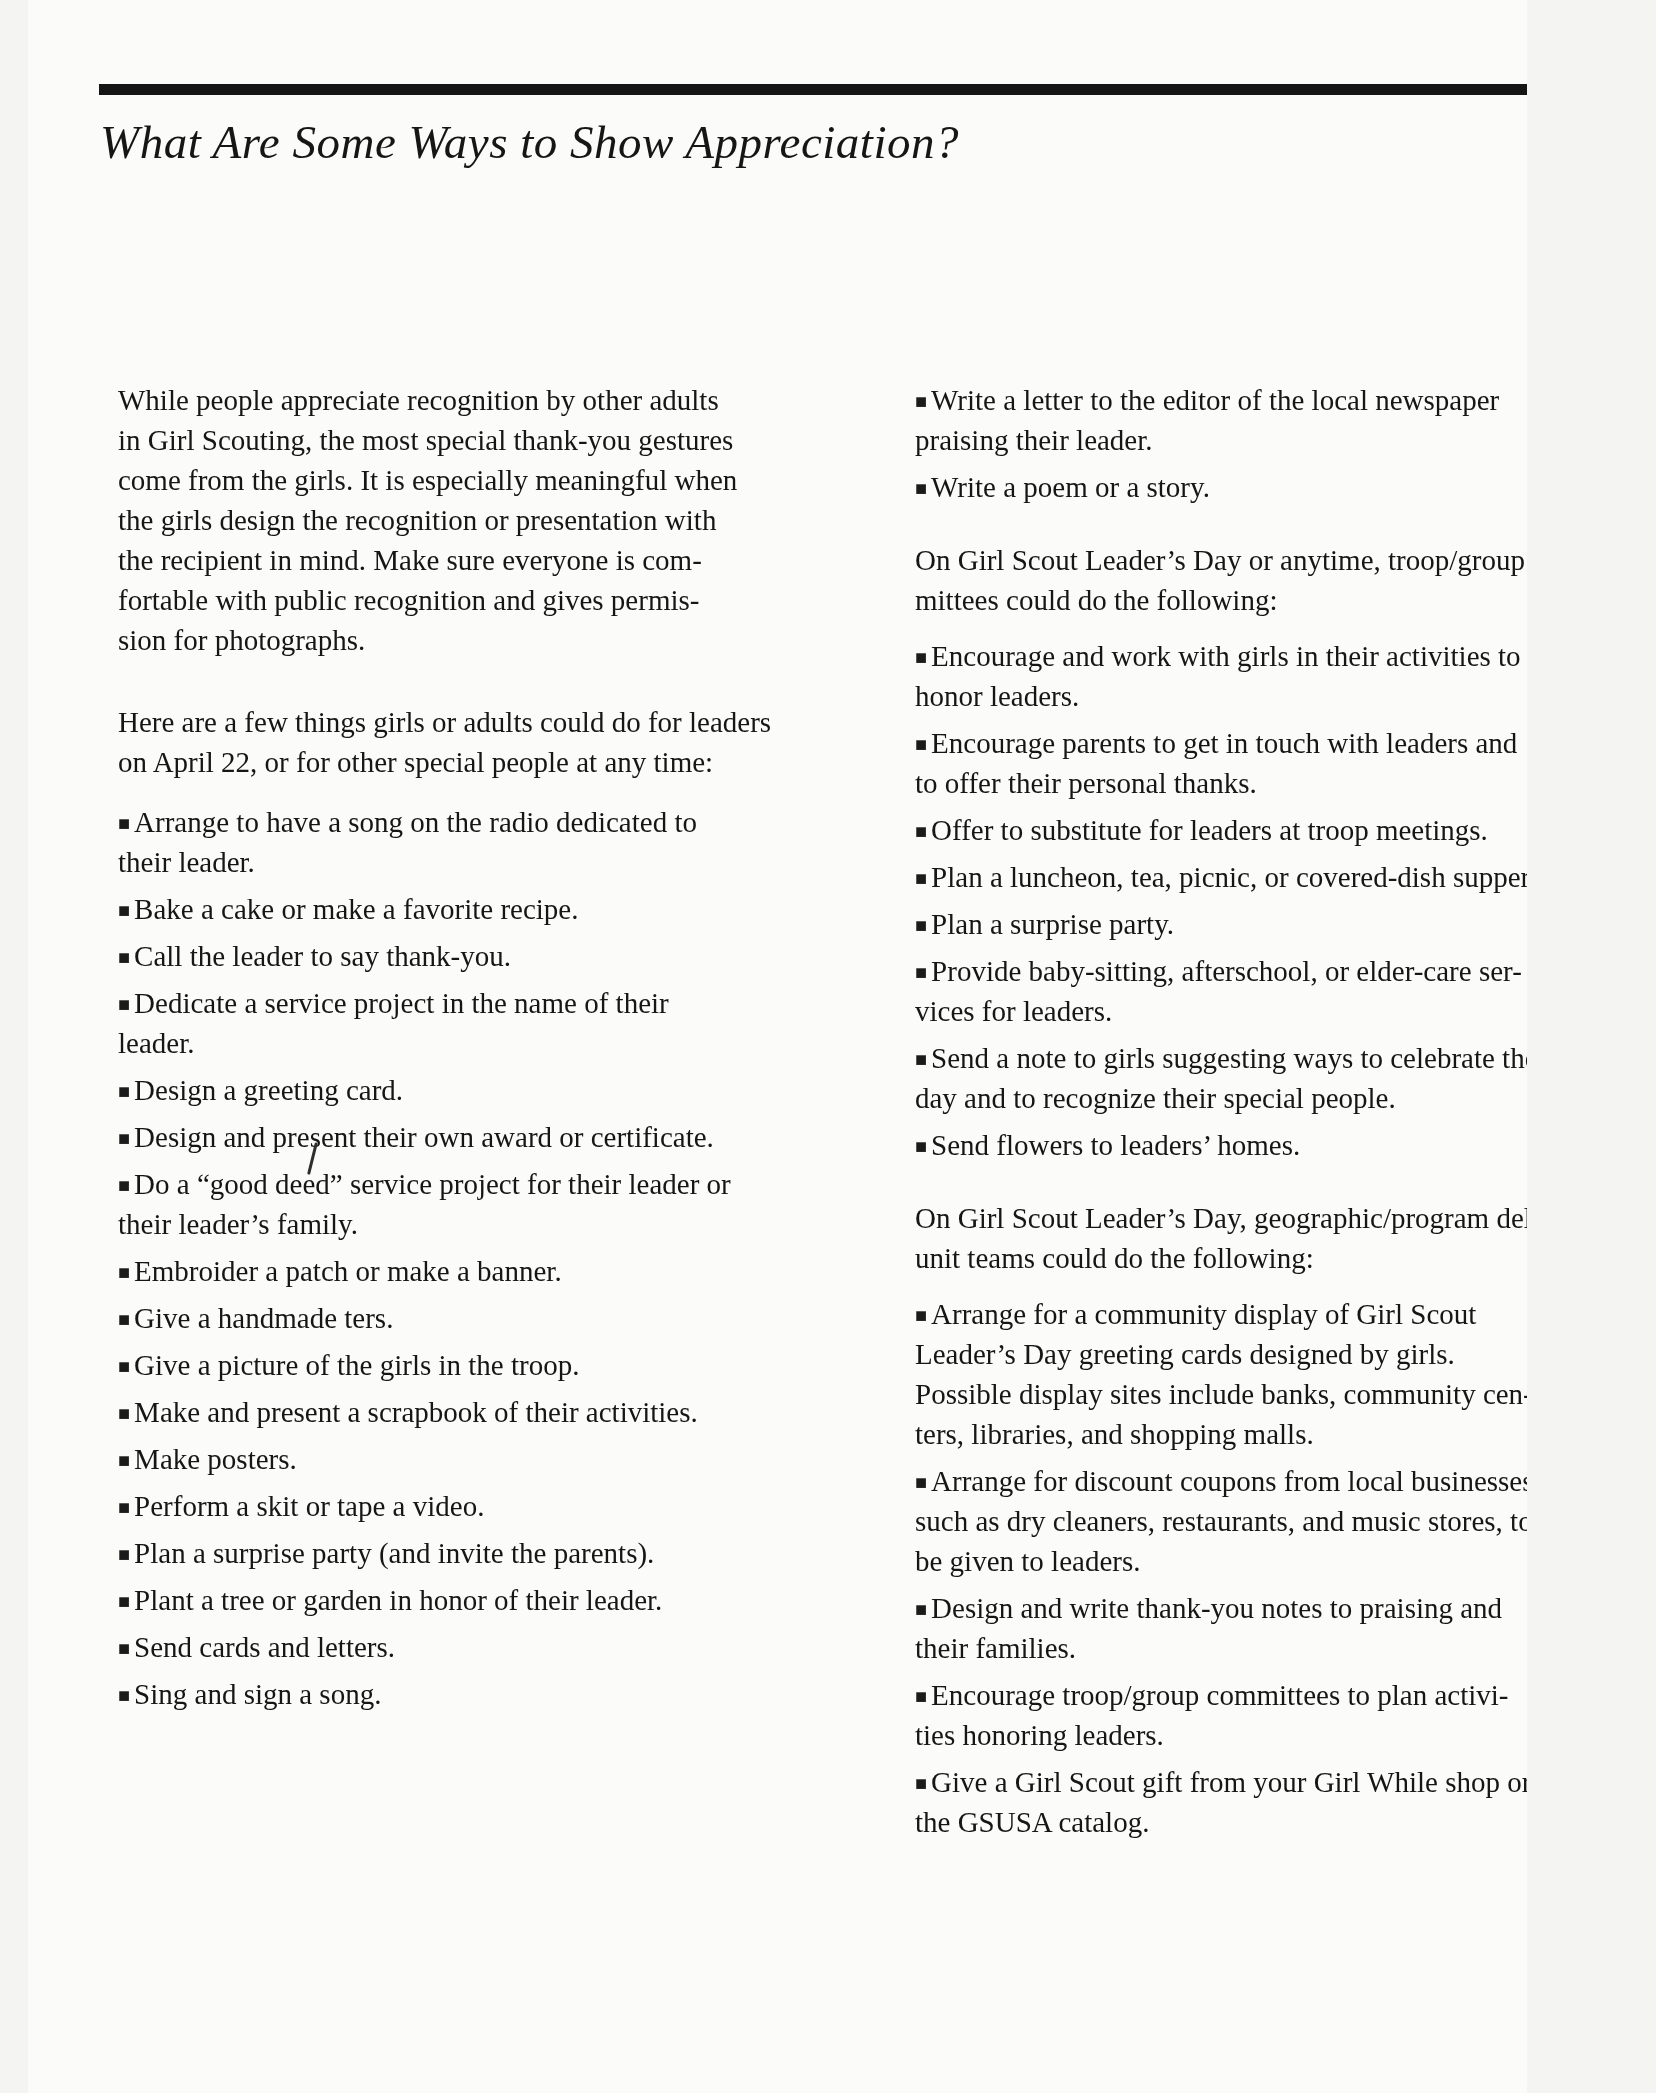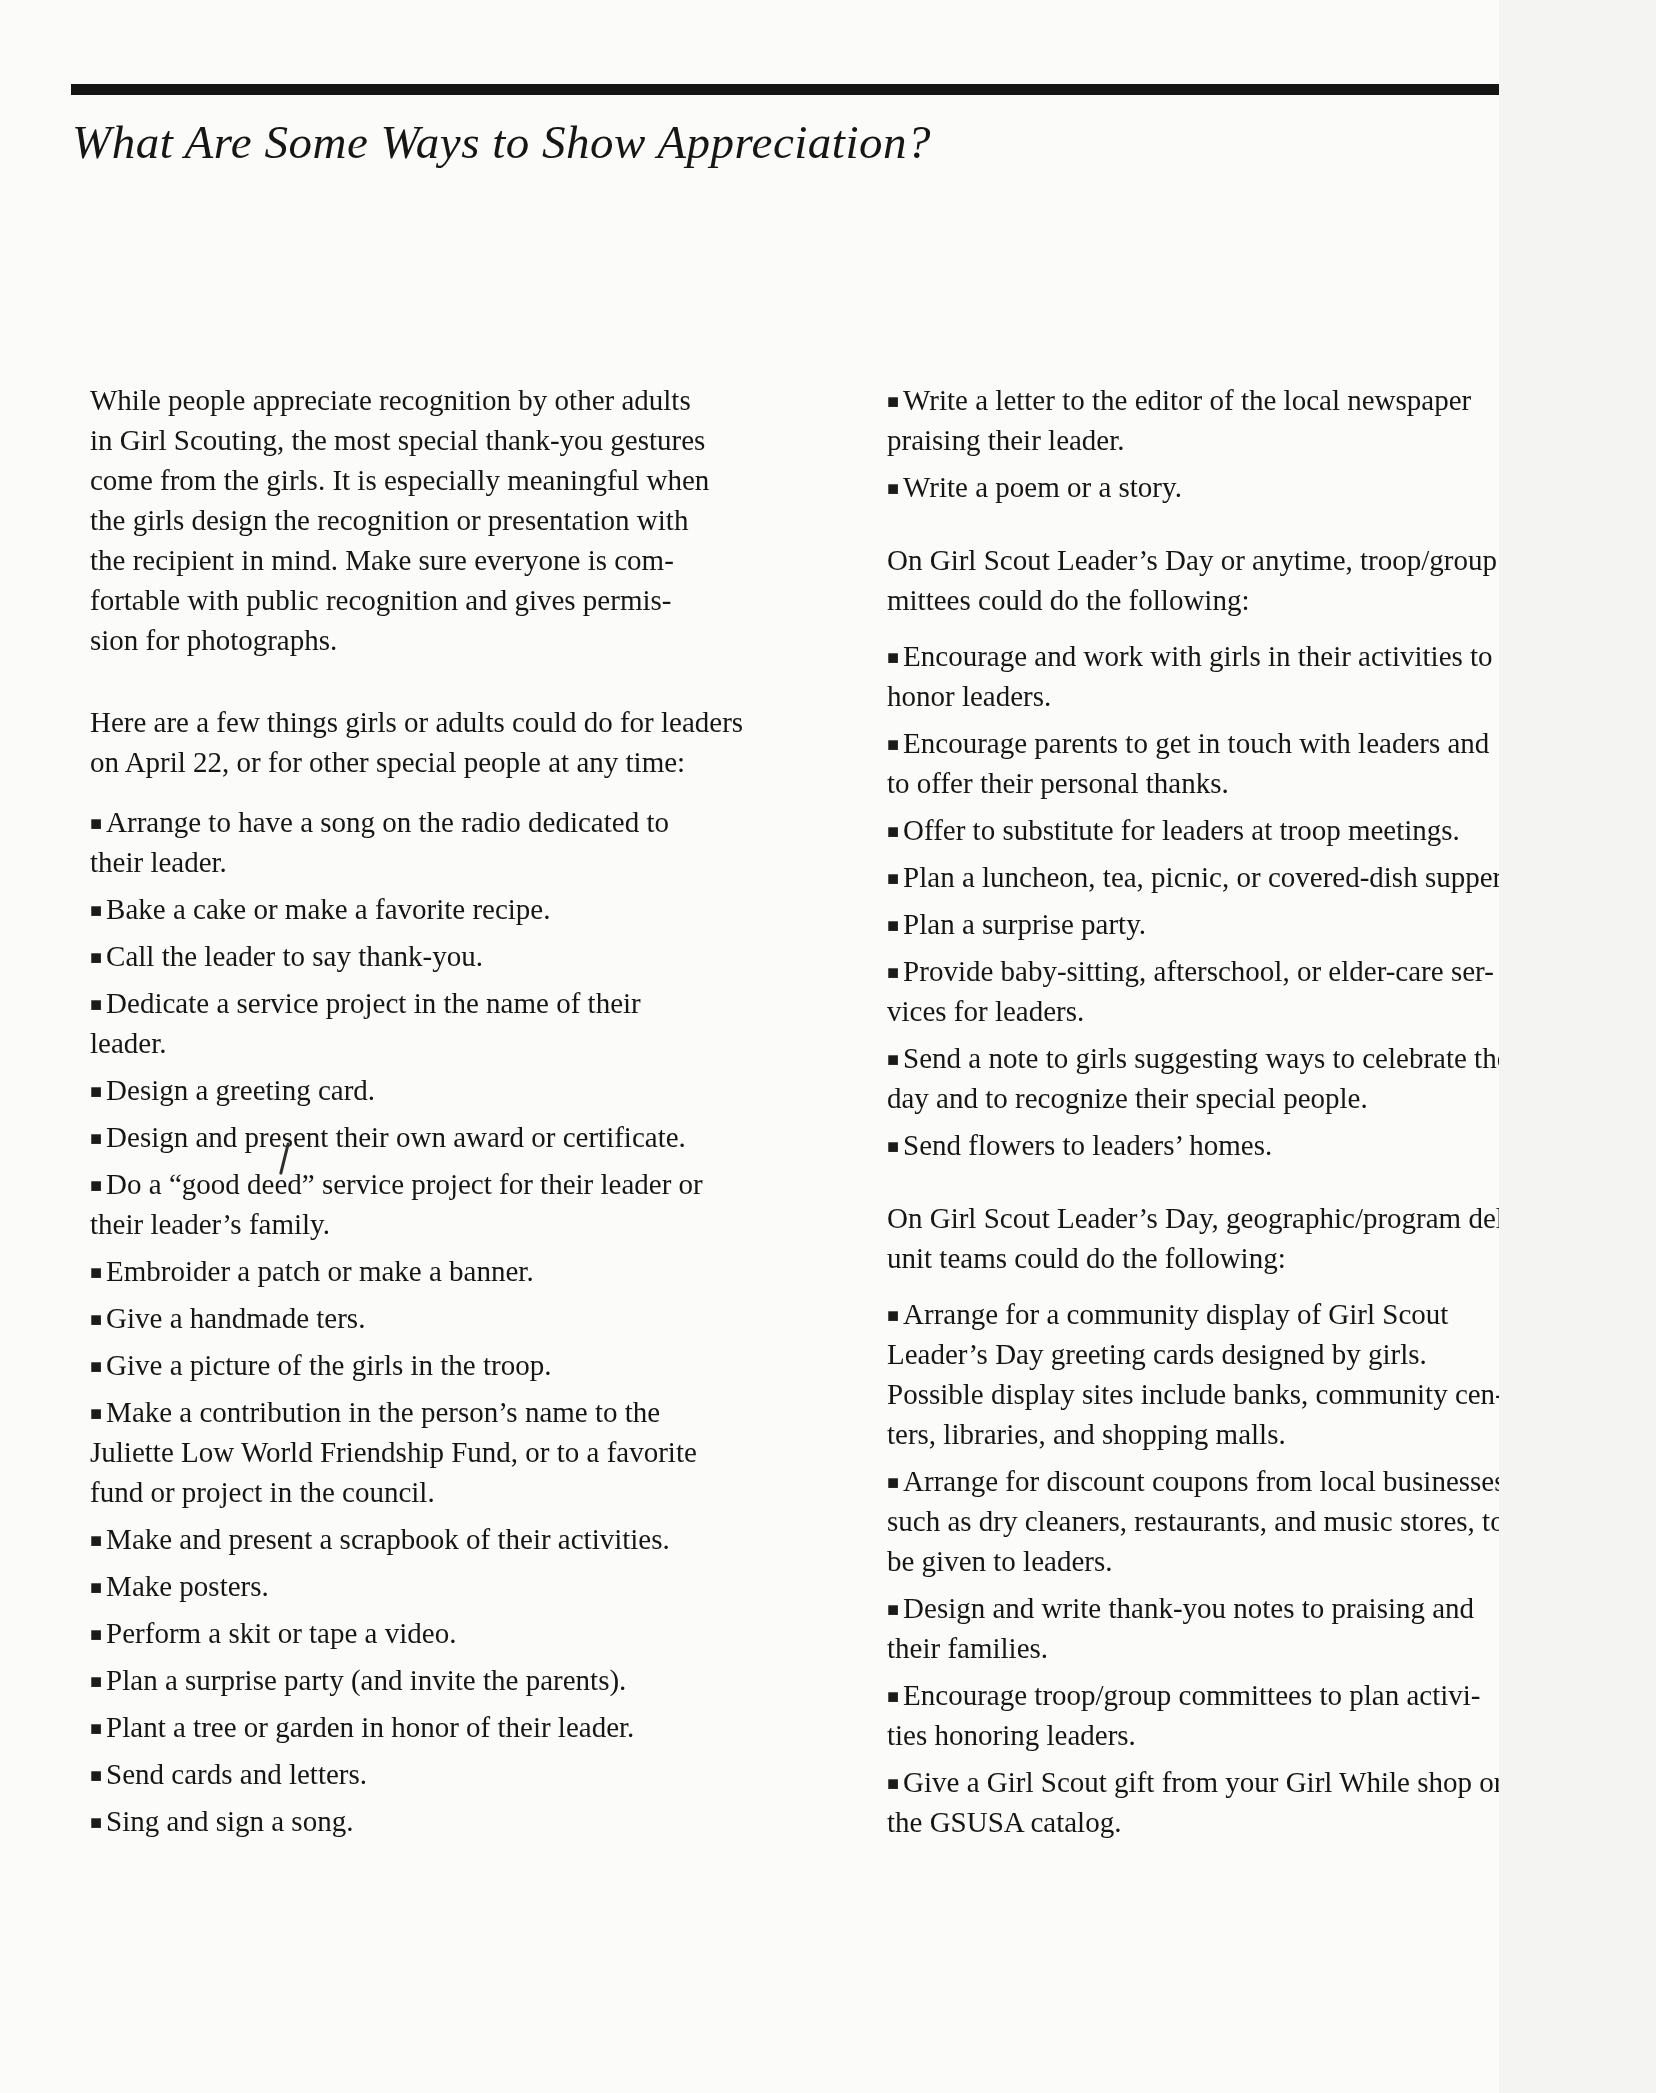--- a/index.html
+++ b/index.html
@@ -7,20 +7,21 @@
     width:1656px;height:2093px;
     background:#f4f4f2;
     font-family:"Liberation Serif", serif;
   }
   .page{
     position:relative;
     width:1499px;height:2093px;
     background:#fbfbf9;
     color:#161616;
     overflow:hidden;
+    margin-left:28px;
   }
   .top-rule{
     position:absolute;left:71px;top:84px;
     width:1489px;height:11px;
     background:#151515;
   }
   .title{
     position:absolute;left:72px;top:110px;
     margin:0;
     font-size:47px;line-height:64px;
@@ -93,23 +94,20 @@
       <li><span class="sq">■</span><span class="bt">Call the leader to say thank-you.</span></li>
       <li><span class="sq">■</span><span class="bt">Dedicate a service project in the name of their
 leader.</span></li>
       <li><span class="sq">■</span><span class="bt">Design a greeting card.</span></li>
       <li><span class="sq">■</span><span class="bt">Design and present their own award or certificate.</span></li>
       <li><span class="sq">■</span><span class="bt">Do a “good deed” service project for their leader or
 their leader’s family.</span></li>
       <li><span class="sq">■</span><span class="bt">Embroider a patch or make a banner.</span></li>
       <li><span class="sq">■</span><span class="bt">Give a handmade ters.</span></li>
       <li><span class="sq">■</span><span class="bt">Give a picture of the girls in the troop.</span></li>
-      <li><span class="sq">■</span><span class="bt">Make a contribution in the person’s name to the
-Juliette Low World Friendship Fund, or to a favorite
-fund or project in the council.</span></li>
       <li><span class="sq">■</span><span class="bt">Make and present a scrapbook of their activities.</span></li>
       <li><span class="sq">■</span><span class="bt">Make posters.</span></li>
       <li><span class="sq">■</span><span class="bt">Perform a skit or tape a video.</span></li>
       <li><span class="sq">■</span><span class="bt">Plan a surprise party (and invite the parents).</span></li>
       <li><span class="sq">■</span><span class="bt">Plant a tree or garden in honor of their leader.</span></li>
       <li><span class="sq">■</span><span class="bt">Send cards and letters.</span></li>
       <li><span class="sq">■</span><span class="bt">Sing and sign a song.</span></li>
     </ul>
   </div>
 

